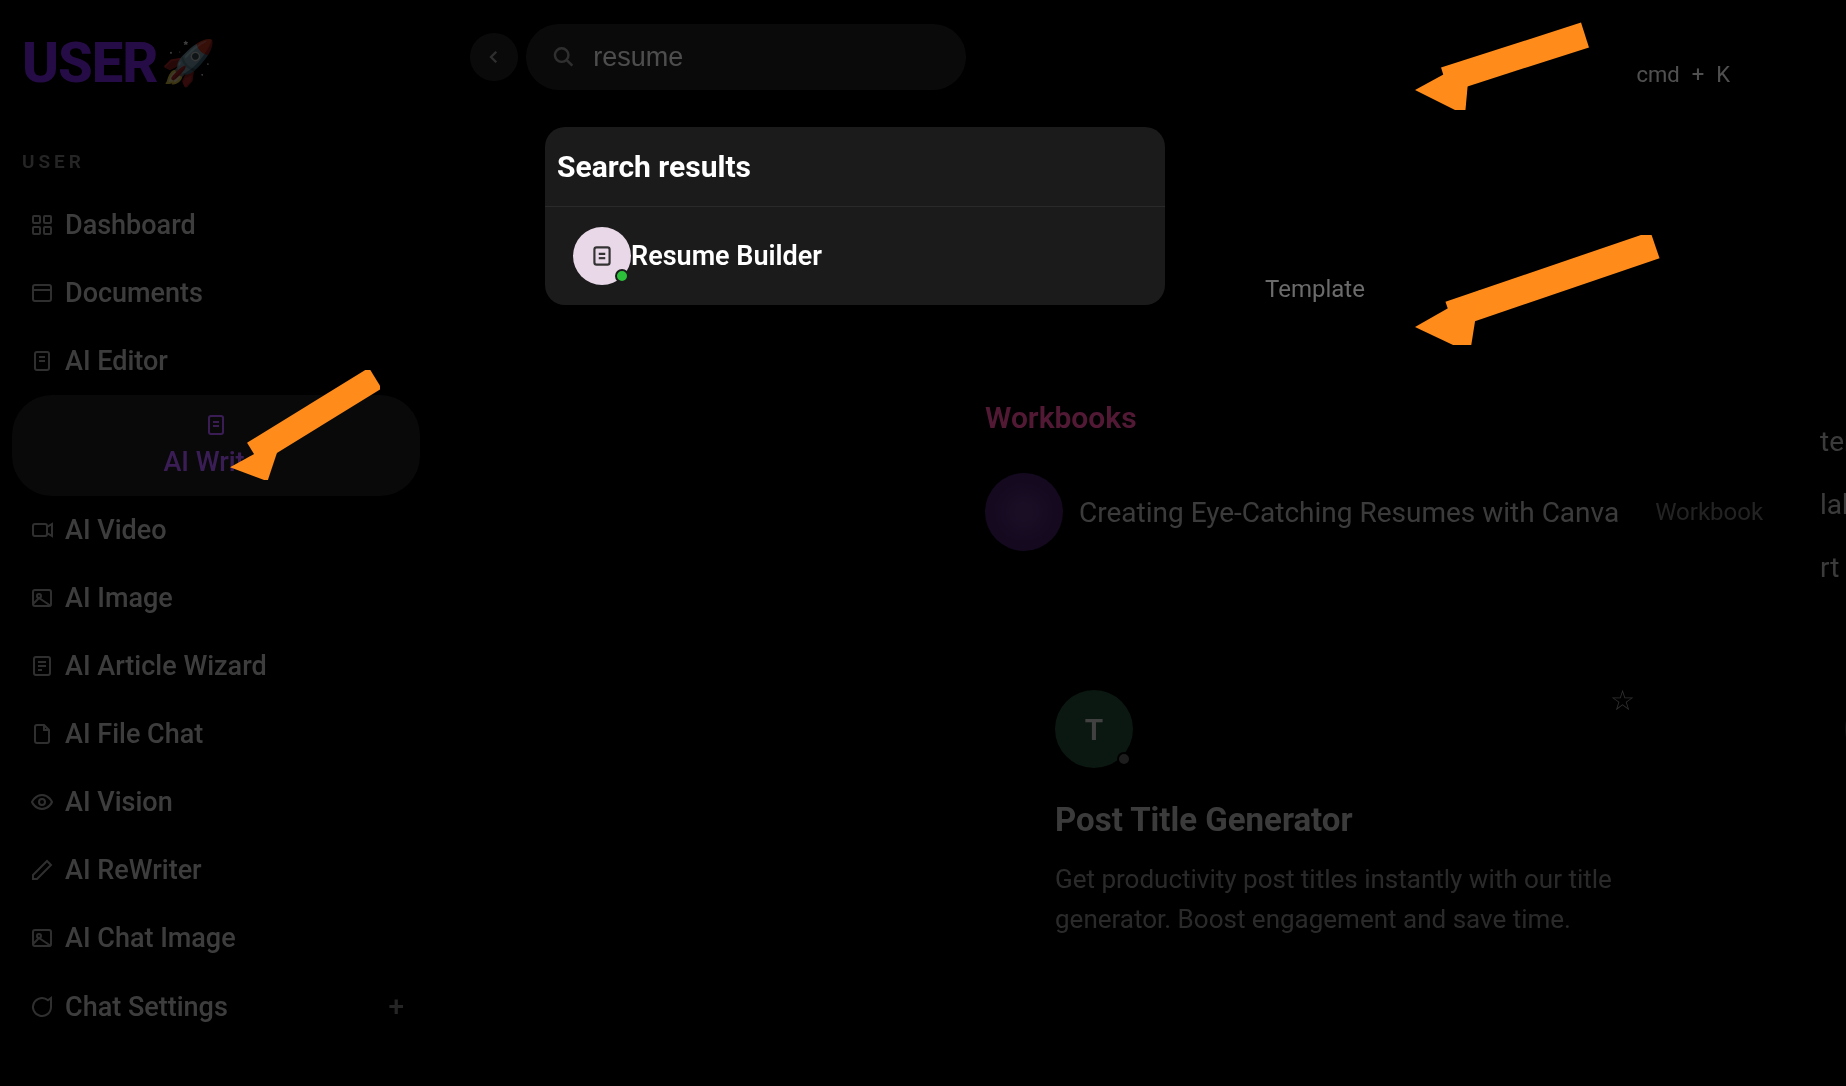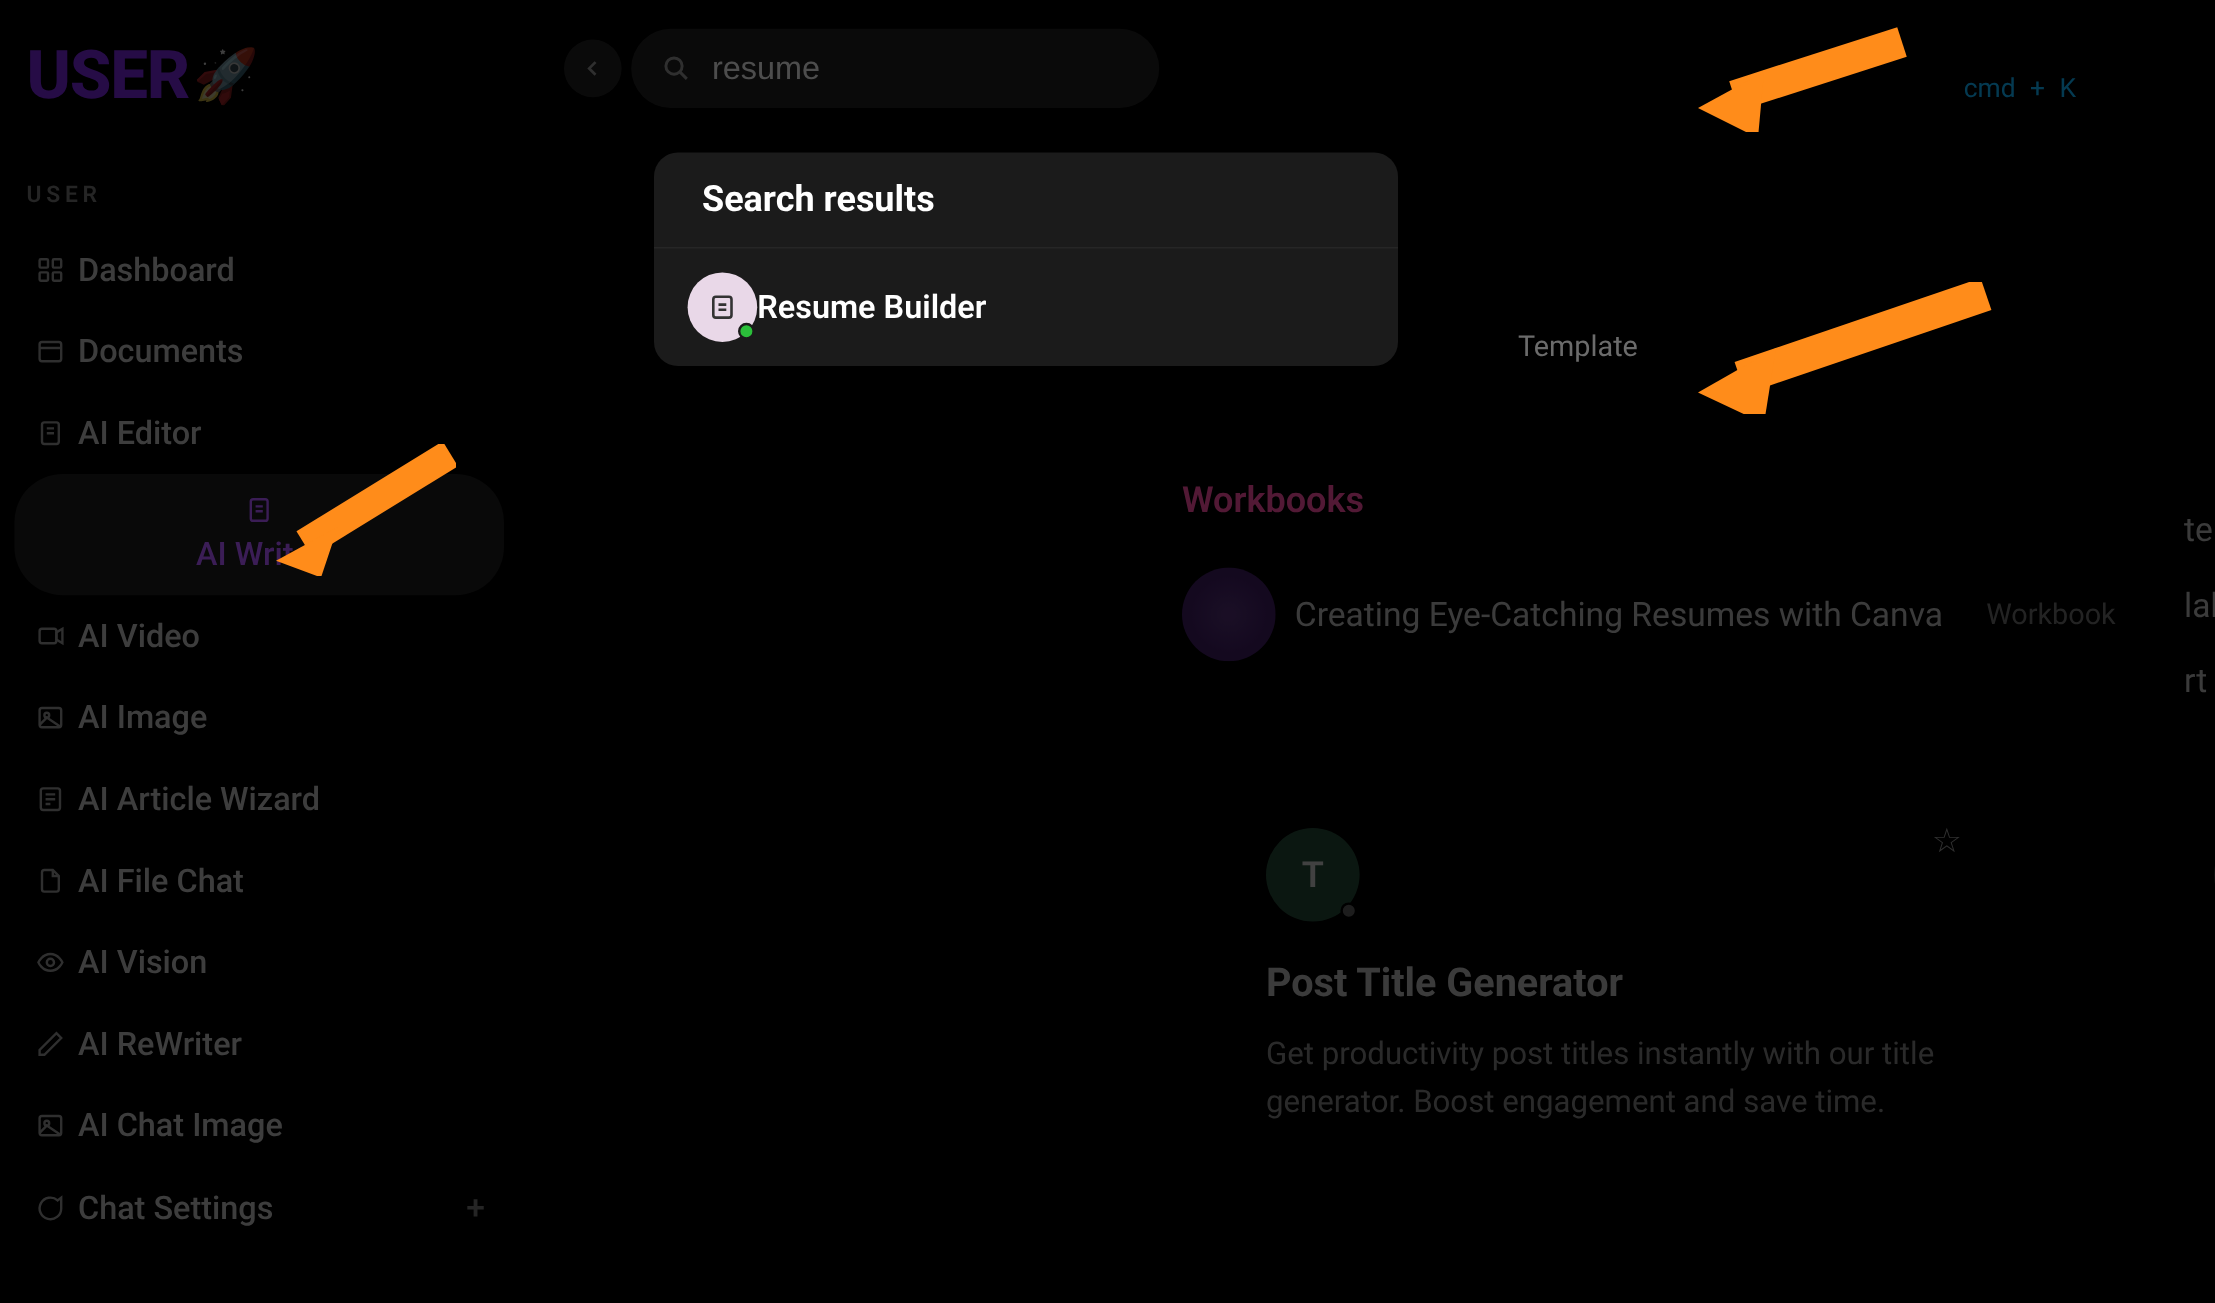--- a/index.html
+++ b/index.html
@@ -47,31 +47,31 @@
 }
 .searchbox {
   flex: 0 0 440px; height: 66px; background: #1f1f1f; border-radius: 40px;
   display: flex; align-items: center; padding: 0 26px; gap: 18px;
 }
 .searchbox svg { stroke: #888; }
 .search-input {
   background: transparent; border: none; outline: none; color: #ddd; font-size: 27px; width: 100%;
 }
 .kbshortcut {
-  margin-left: auto; color: #0ea5e9; font-size: 22px; display: flex; gap: 12px; 
+  margin-left: auto; color: #e5e5e5; font-size: 22px; display: flex; gap: 12px; 
   padding-right: 60px;
   margin-top: 34px;
 }
 
 .results {
   position: absolute; left: 545px; top: 127px; width: 620px; background: #1b1b1b;
   border-radius: 20px; overflow: hidden; z-index: 50;
 }
 .results-header {
-  font-size: 30px; font-weight: 700; padding: 22px 40px; border-bottom: 1px solid #2a2a2a;
+  font-size: 30px; font-weight: 700; padding: 22px 12px; border-bottom: 1px solid #2a2a2a;
 }
 .result-row {
   display: flex; align-items: center; padding: 20px 28px; cursor: pointer;
 }
 .result-avatar {
   width: 58px; height: 58px; border-radius: 50%; background: #e9d8e8;
   display: flex; align-items: center; justify-content: center; position: relative;
 }
 .result-avatar .dot {
   position: absolute; bottom: 2px; right: 2px; width: 14px; height: 14px;

